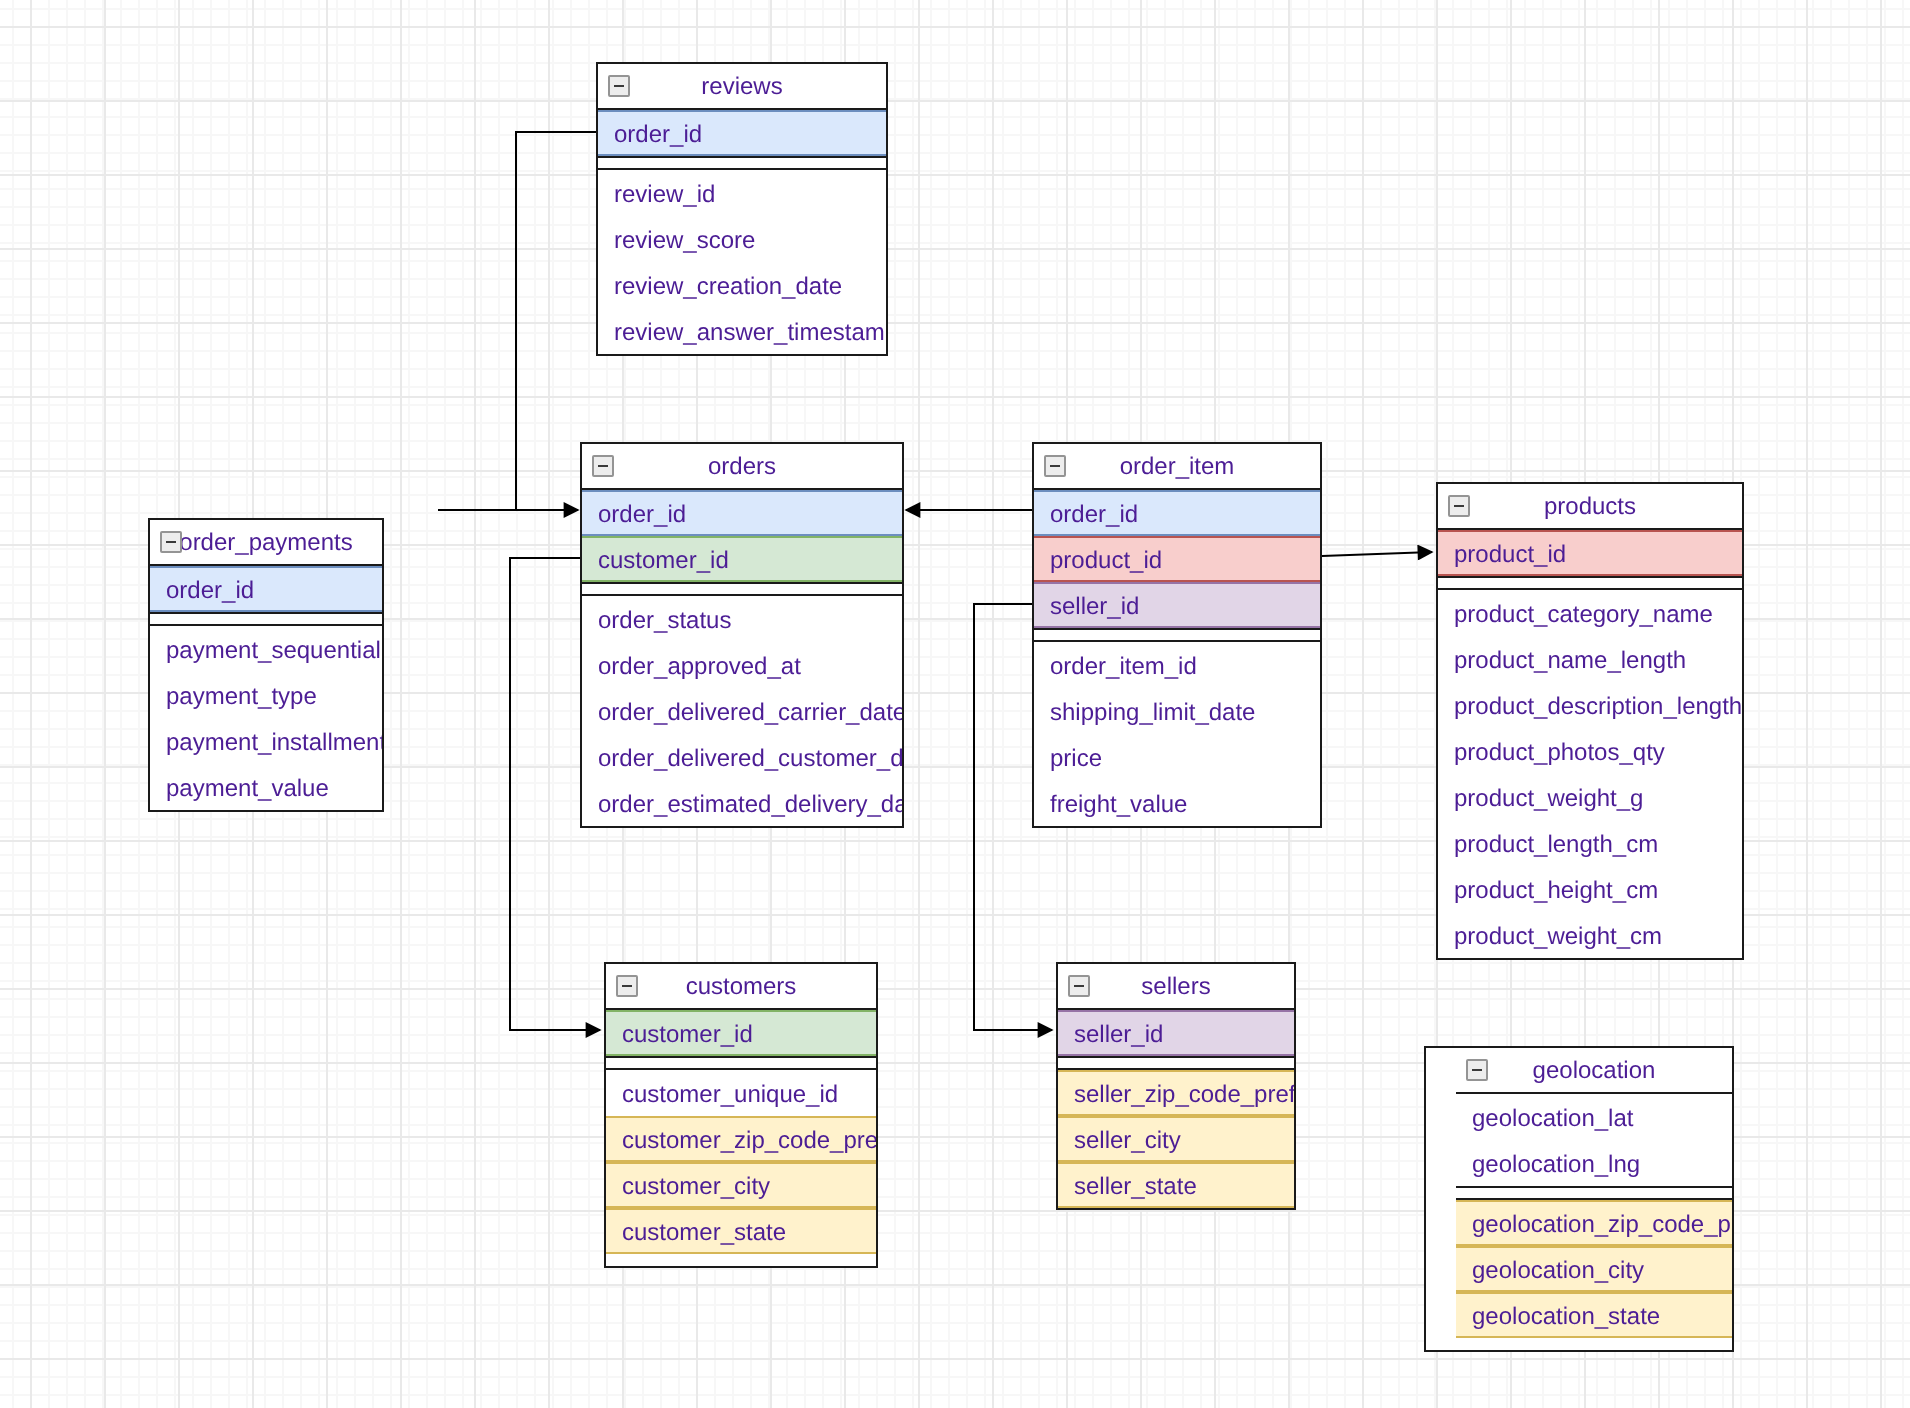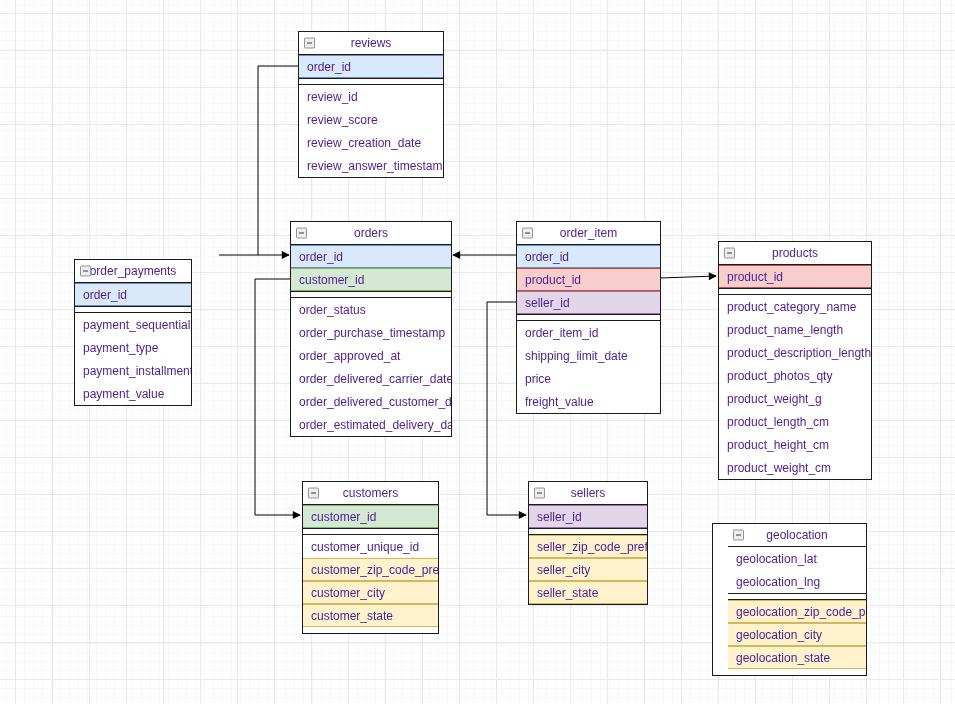--- a/index.html
+++ b/index.html
@@ -97,21 +97,20 @@
     </div>
     <div class="tbl" style="left: 290px; top: 221px; width: 162px;">
       <div class="tbl-header">
         <span class="collapse-icon"></span>
         <span class="tbl-title italic">orders</span>
       </div>
       <div class="row" style="background: rgb(218, 232, 252); border-top: 1px solid rgb(108, 142, 191); border-bottom: 1px solid rgb(108, 142, 191);">order_id</div>
       <div class="row" style="background: rgb(213, 232, 212); border-top: 1px solid rgb(130, 179, 102); border-bottom: 1px solid rgb(130, 179, 102);">customer_id</div>
       <div class="spacer" style="height: 7px;"></div>
       <div class="row">order_status</div>
-      <div class="row">order_purchase_timestamp</div>
       <div class="row">order_approved_at</div>
       <div class="row">order_delivered_carrier_date</div>
       <div class="row">order_delivered_customer_date</div>
       <div class="row">order_estimated_delivery_date</div>
     </div>
     <div class="tbl" style="left: 516px; top: 221px; width: 145px;">
       <div class="tbl-header">
         <span class="collapse-icon"></span>
         <span class="tbl-title">order_item</span>
       </div>

